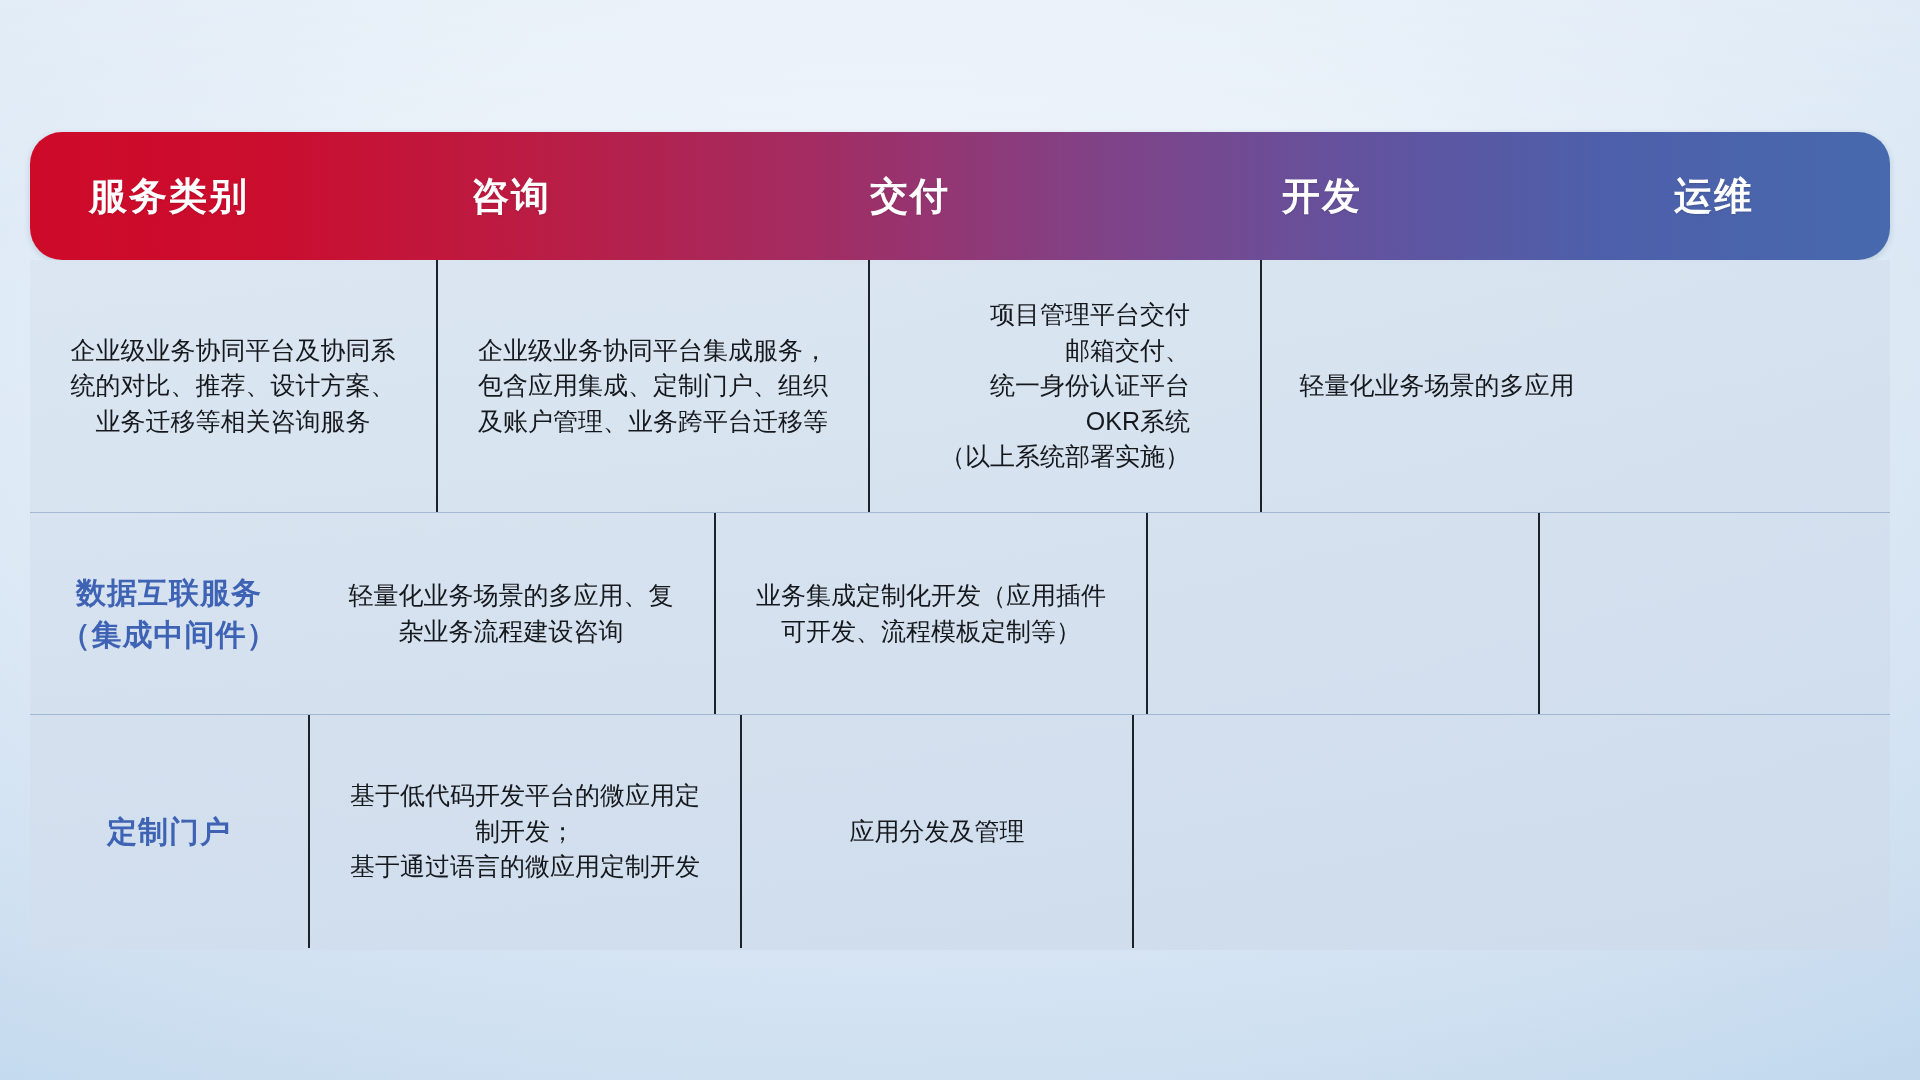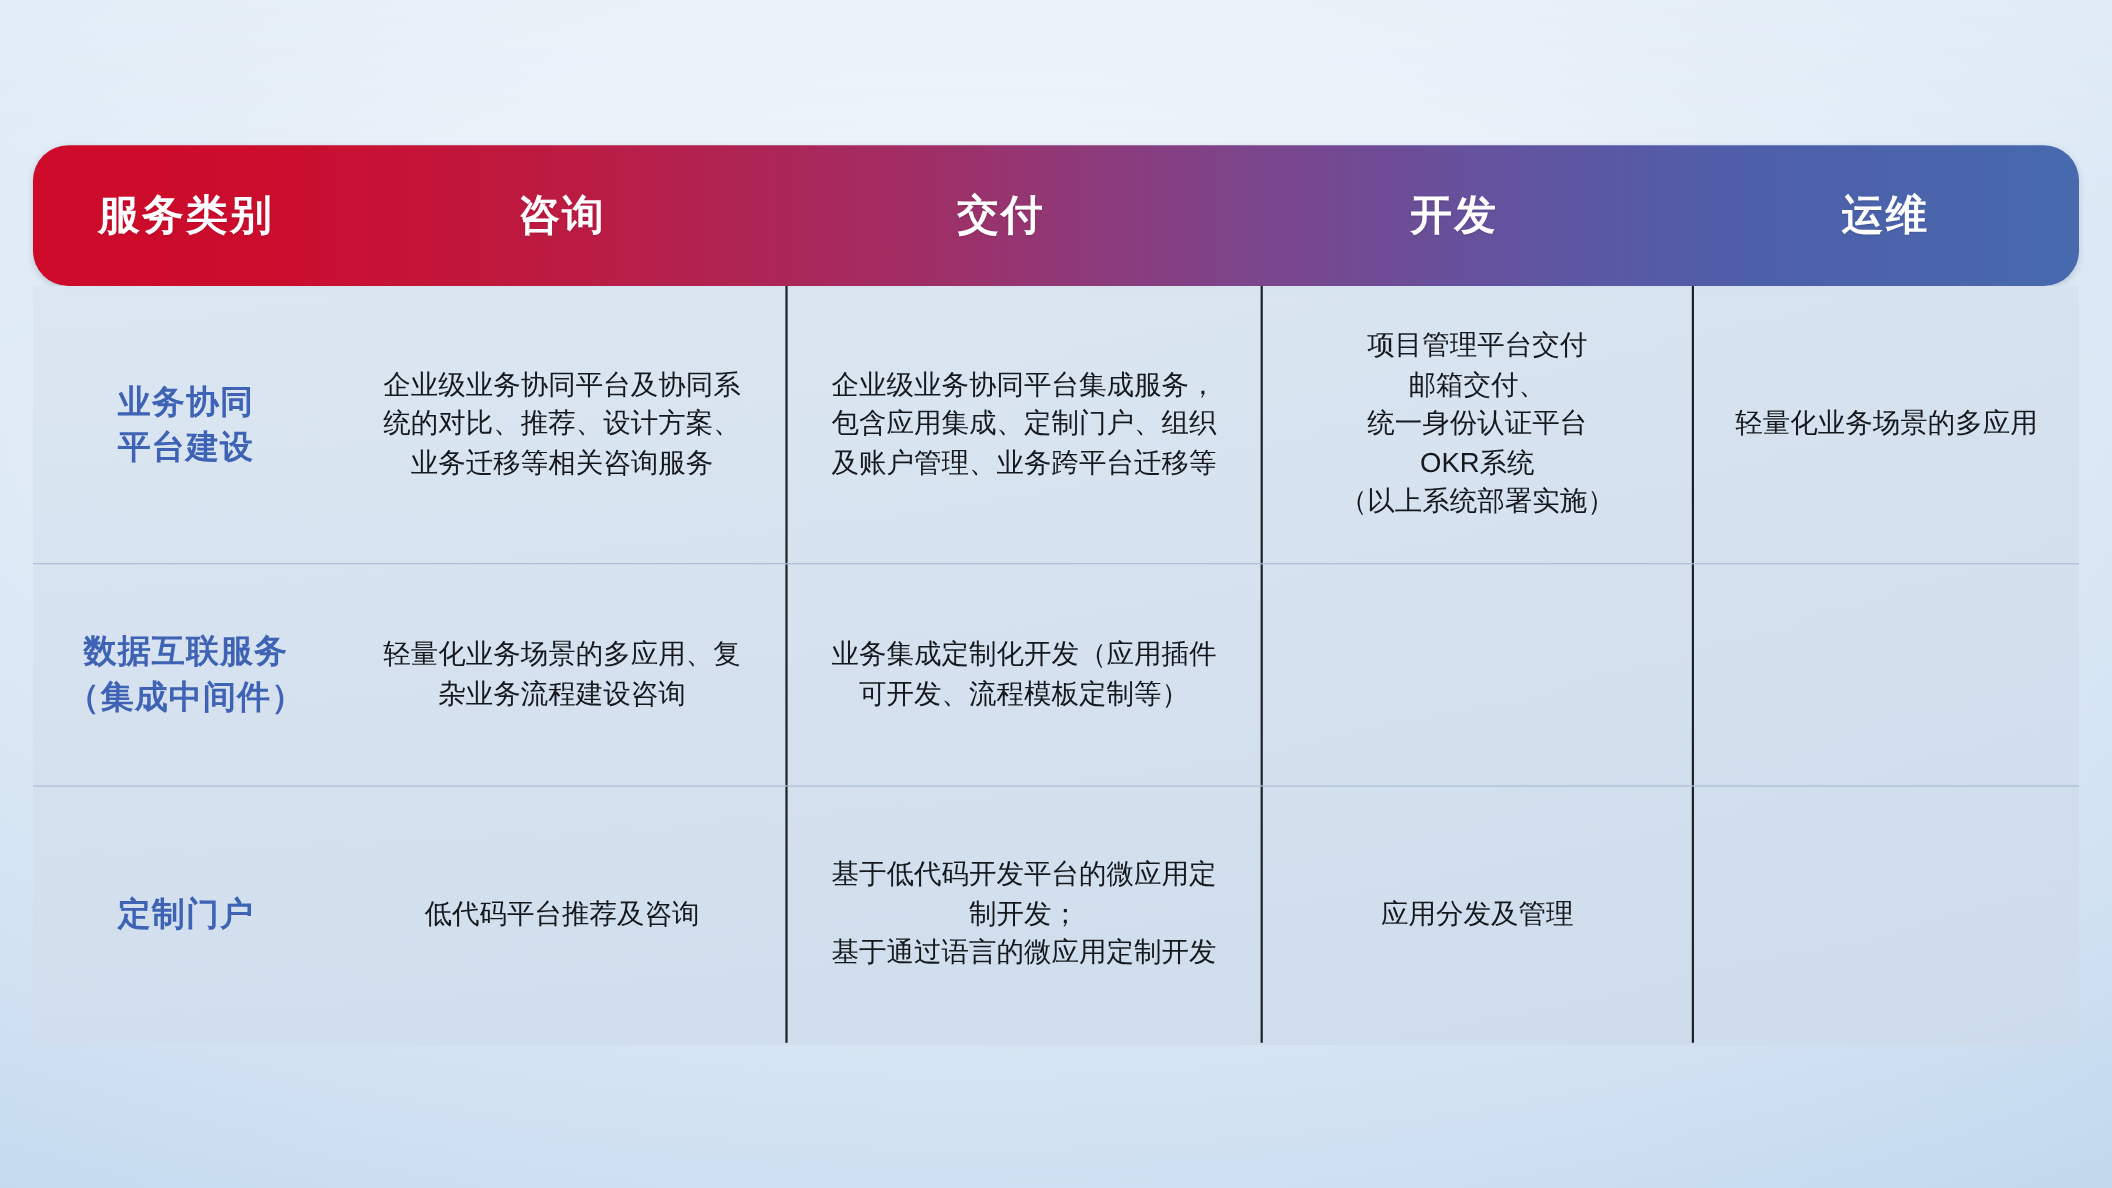--- a/index.html
+++ b/index.html
@@ -84,21 +84,21 @@
     font-size:30px;
     line-height:1.38;
     letter-spacing:1px;
   }
   .vline{border-left:2px solid #1d2228;}
 
   
   .c1{flex:0 0 278px;}
   .c2{flex:0 0 406px;}
   .c3{flex:0 0 432px;}
-  .c4{flex:0 0 392px;}
+  .c4{flex:0 0 392px;text-align:right;}
   .c5{flex:0 0 352px;}
 
   
   .thead .c1{flex:0 0 278px;}
   .thead .c2{flex:0 0 406px;}
   .thead .c3{flex:0 0 432px;}
   .thead .c4{flex:0 0 392px;}
   .thead .c5{flex:0 0 352px;}
 
   .r1{height:252px;}
@@ -116,22 +116,20 @@
       <div class="th c1">服务类别</div>
       <div class="th c2">咨询</div>
       <div class="th c4">交付</div>
       <div class="th c3">开发</div>
       <div class="th c5">运维</div>
     </div>
 
     <div class="tbody">
 
       <div class="trow r1">
-        <div class="cell label c1">业务协同
-平台建设</div>
         <div class="cell c2">企业级业务协同平台及协同系
 统的对比、推荐、设计方案、
 业务迁移等相关咨询服务</div>
         <div class="cell c3 vline">企业级业务协同平台集成服务，
 包含应用集成、定制门户、组织
 及账户管理、业务跨平台迁移等</div>
         <div class="cell c4 vline">项目管理平台交付
 邮箱交付、
 统一身份认证平台
 OKR系统
@@ -145,21 +143,20 @@
         <div class="cell c2">轻量化业务场景的多应用、复
 杂业务流程建设咨询</div>
         <div class="cell c3 vline">业务集成定制化开发（应用插件
 可开发、流程模板定制等）</div>
         <div class="cell c4 vline"></div>
         <div class="cell c5 vline"></div>
       </div>
 
       <div class="trow r3">
         <div class="cell label c1">定制门户</div>
-        <div class="cell c2">低代码平台推荐及咨询</div>
         <div class="cell c3 vline">基于低代码开发平台的微应用定
 制开发；
 基于通过语言的微应用定制开发</div>
         <div class="cell c4 vline">应用分发及管理</div>
         <div class="cell c5 vline"></div>
       </div>
 
     </div>
   </div>
 </div>

